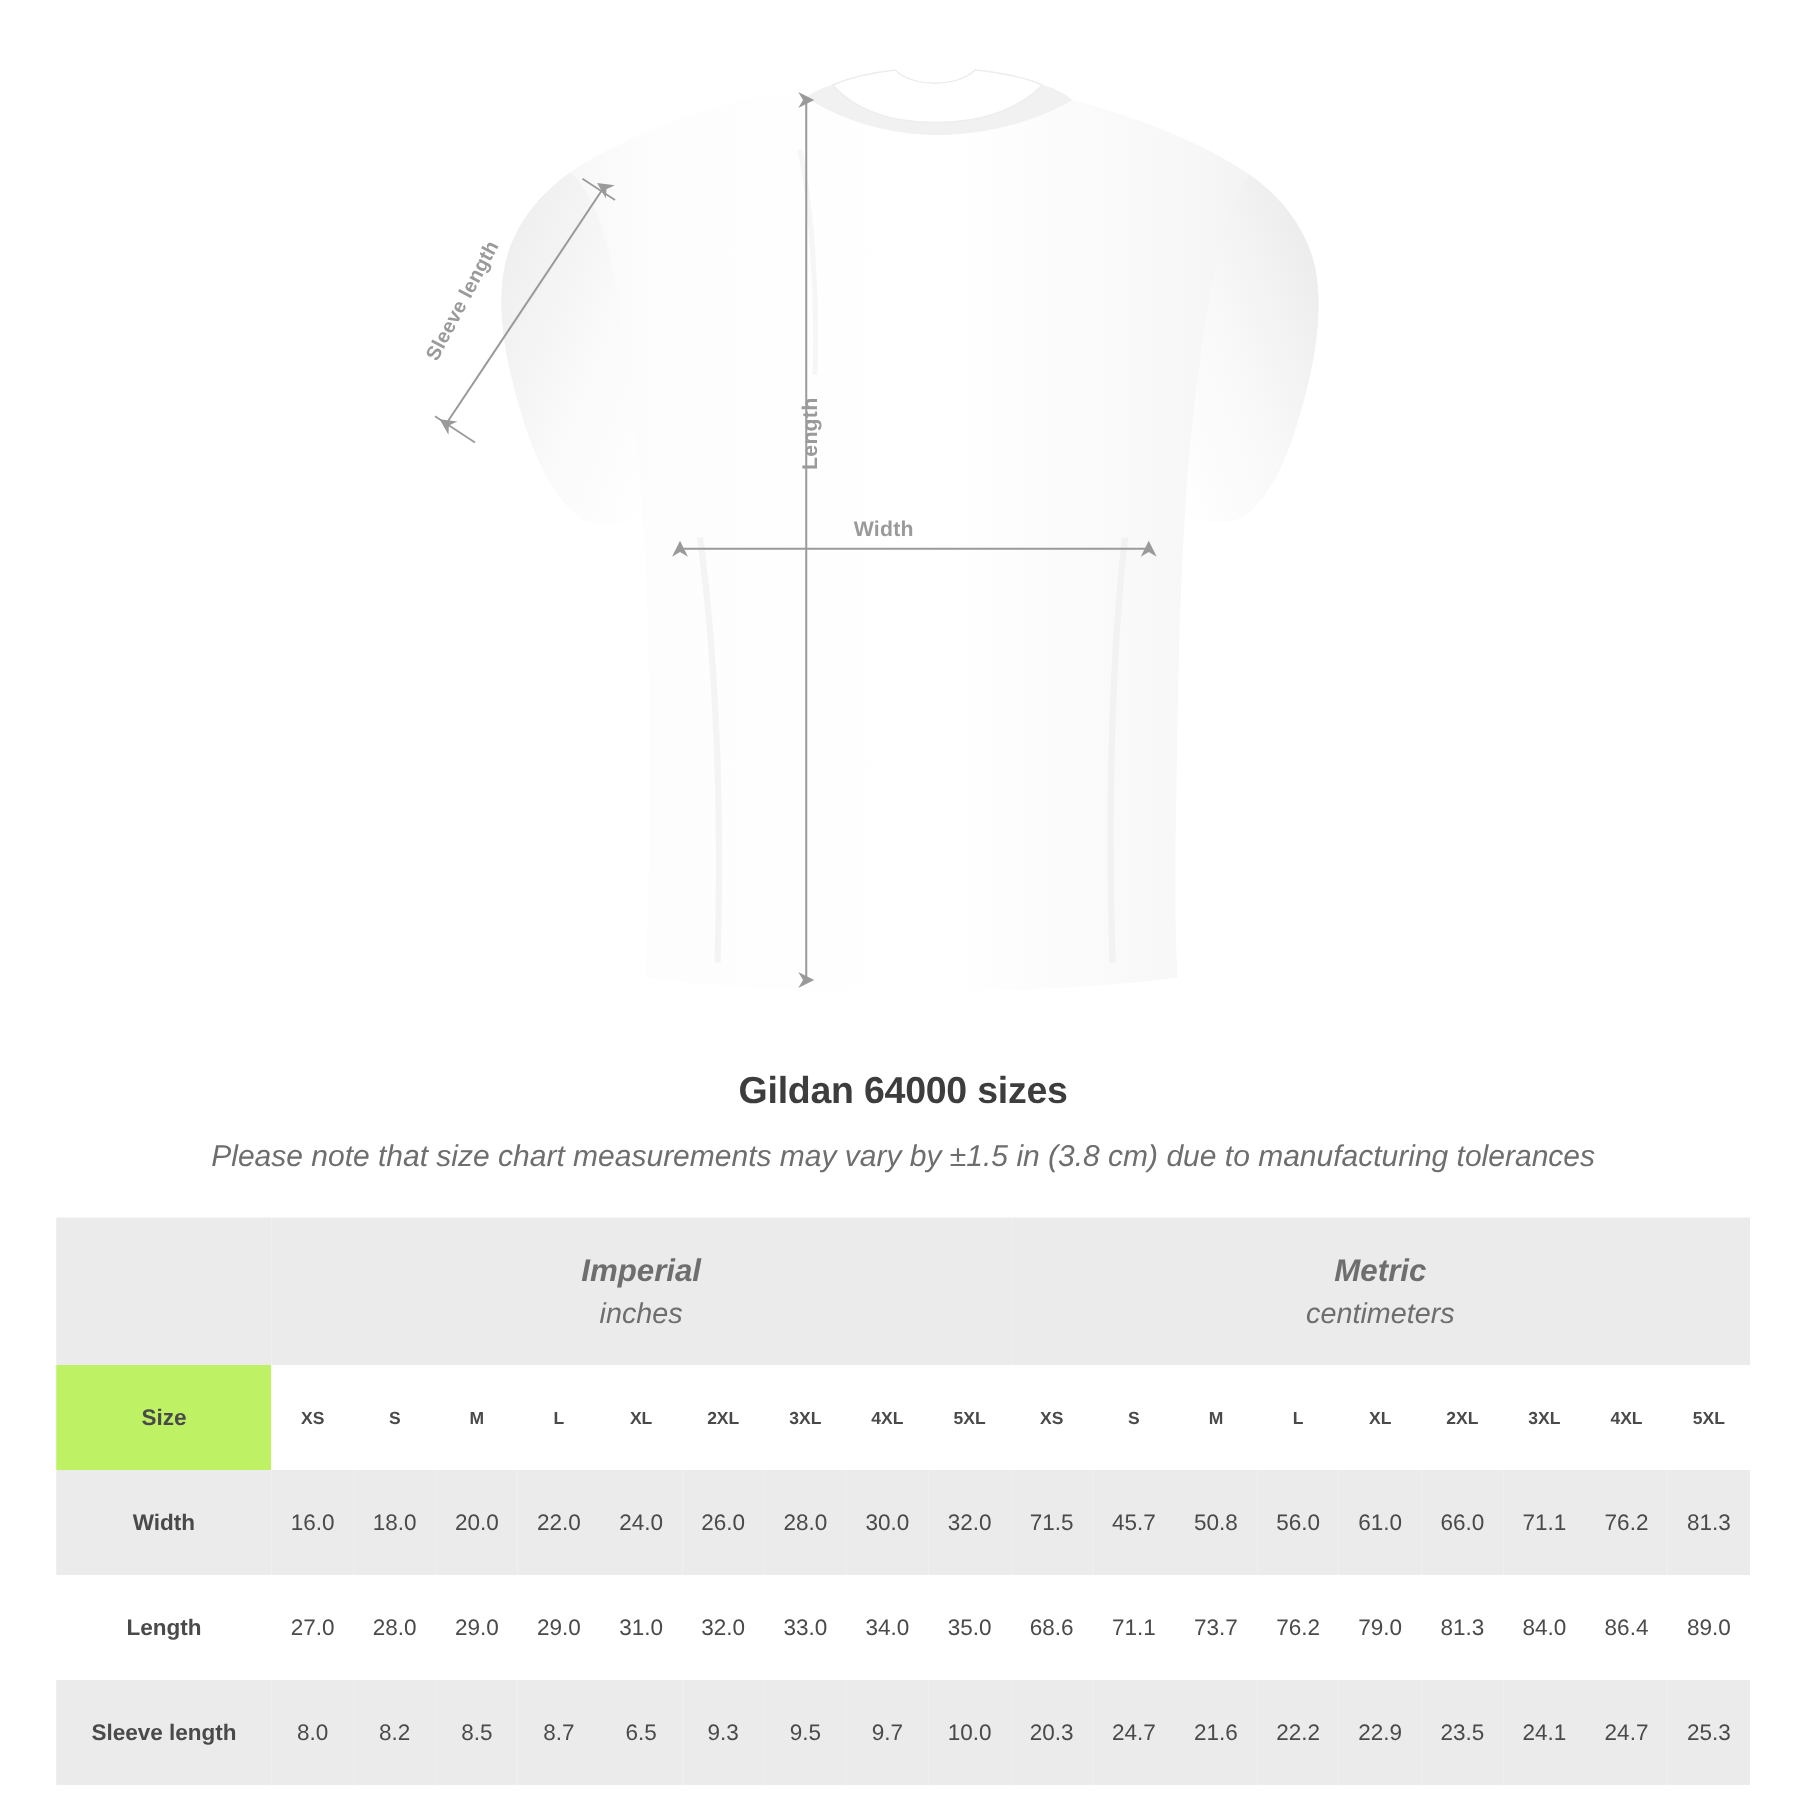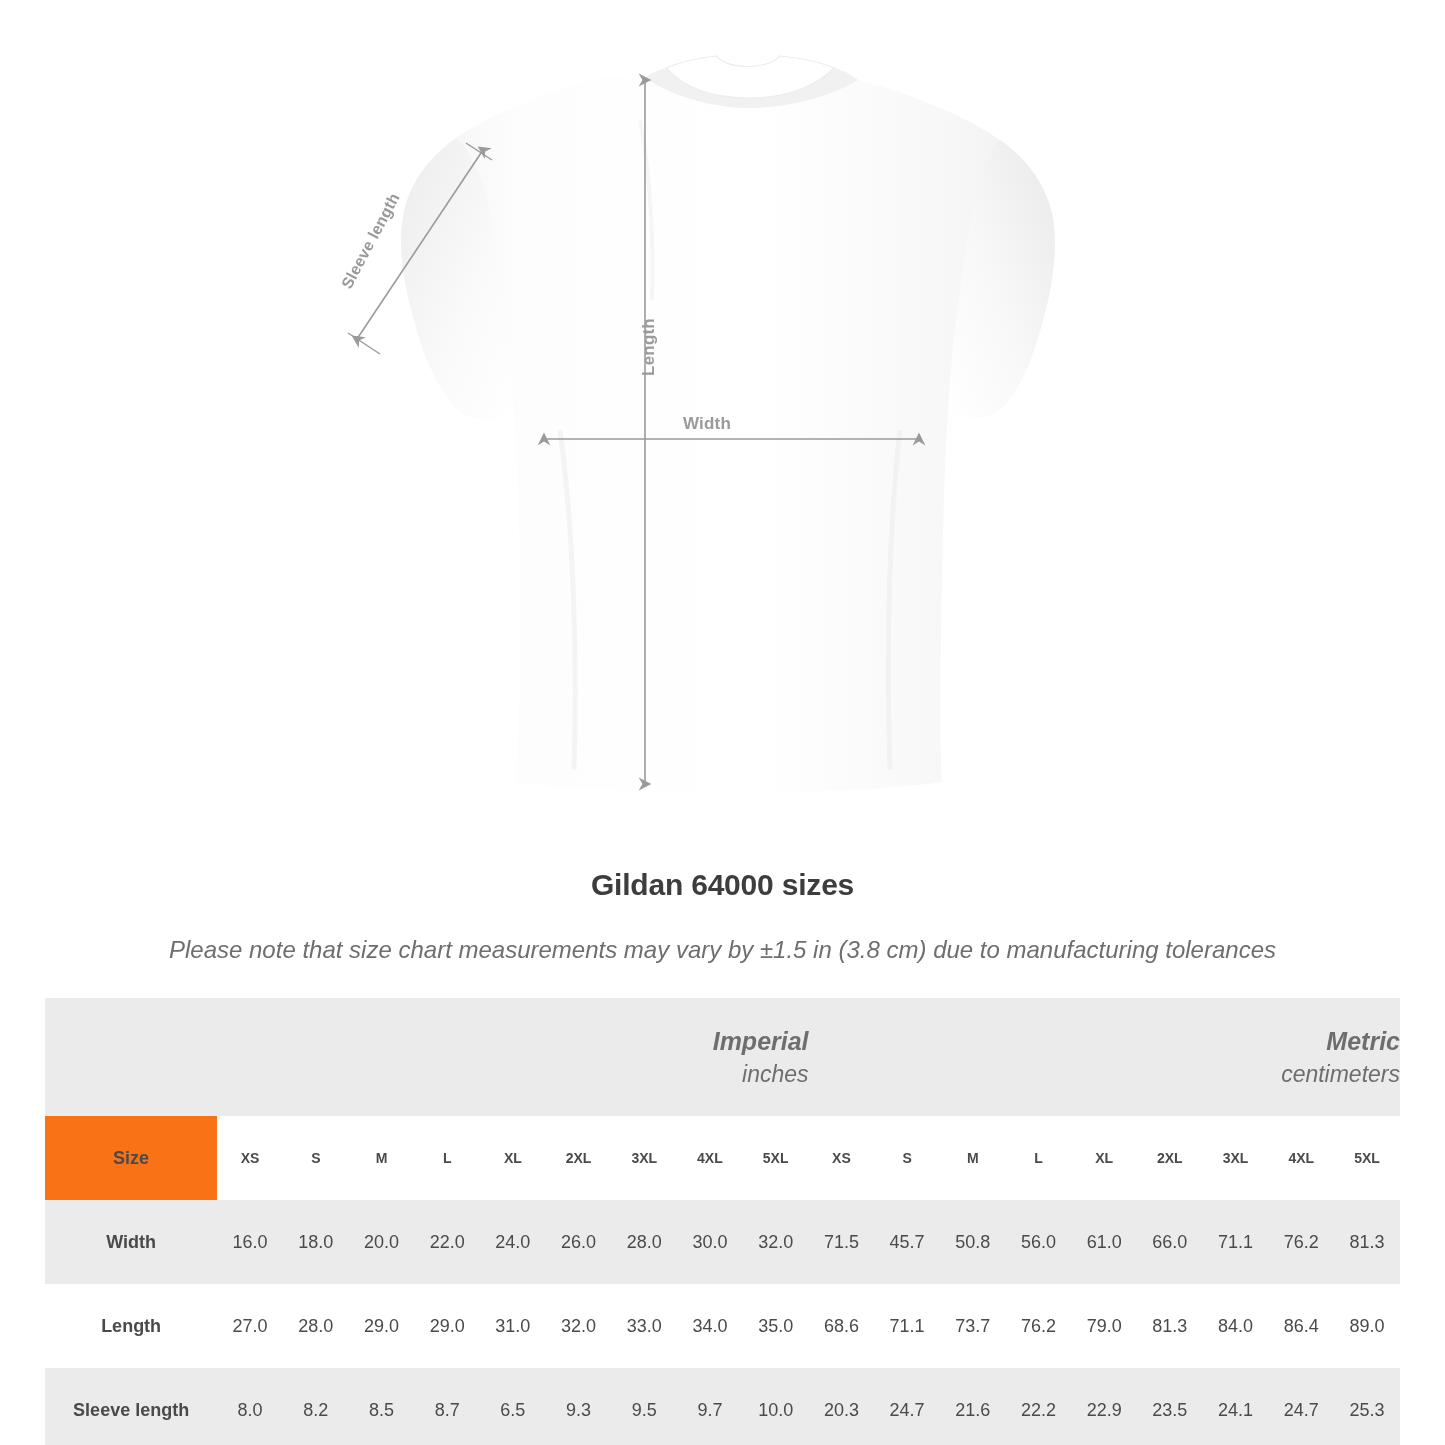--- a/index.html
+++ b/index.html
@@ -59,21 +59,21 @@
 
   
   .title-block {
     width: 1445px;
     text-align: center;
   }
   .chart-title {
     font-size: 30px;
     font-weight: bold;
     color: #3d3d3d;
-    margin: 16px;
+    margin: 4px;
     padding-top: 22px;
     letter-spacing: -0.2px;
   }
   .chart-note {
     font-size: 24px;
     font-style: italic;
     color: #6e6e6e;
     margin: 0;
     padding-top: 18px;
   }
@@ -88,21 +88,21 @@
     width: 100%;
     table-layout: fixed;
   }
   table.size-chart td, table.size-chart th {
     border: 0;
     padding: 0;
   }
   .unit-head {
     background: #ebebeb;
     height: 118px;
-    text-align: right;
+    text-align: center;
     vertical-align: middle;
   }
   .unit-head .unit-name {
     font-size: 25px;
     font-weight: bold;
     font-style: italic;
     color: #6e6e6e;
     line-height: 1.25;
   }
   .unit-head .unit-sub {
@@ -123,21 +123,21 @@
   .cell {
     font-size: 18px;
     color: #4a4a4a;
     text-align: center;
     vertical-align: middle;
     height: 84px;
   }
   .row-shade-light td { background: #ffffff; }
   .row-shade-dark td { background: #ebebeb; }
   tr.sizes-row td { background: #ffffff; }
-  tr.sizes-row .row-head { background: #f97316; }
+  tr.sizes-row .row-head { background: #bef264; }
   .size-label {
     font-size: 14px;
     font-weight: bold;
     color: #4a4a4a;
   }
 </style>
 </head>
 <body>
 
 <div class="illustration">

